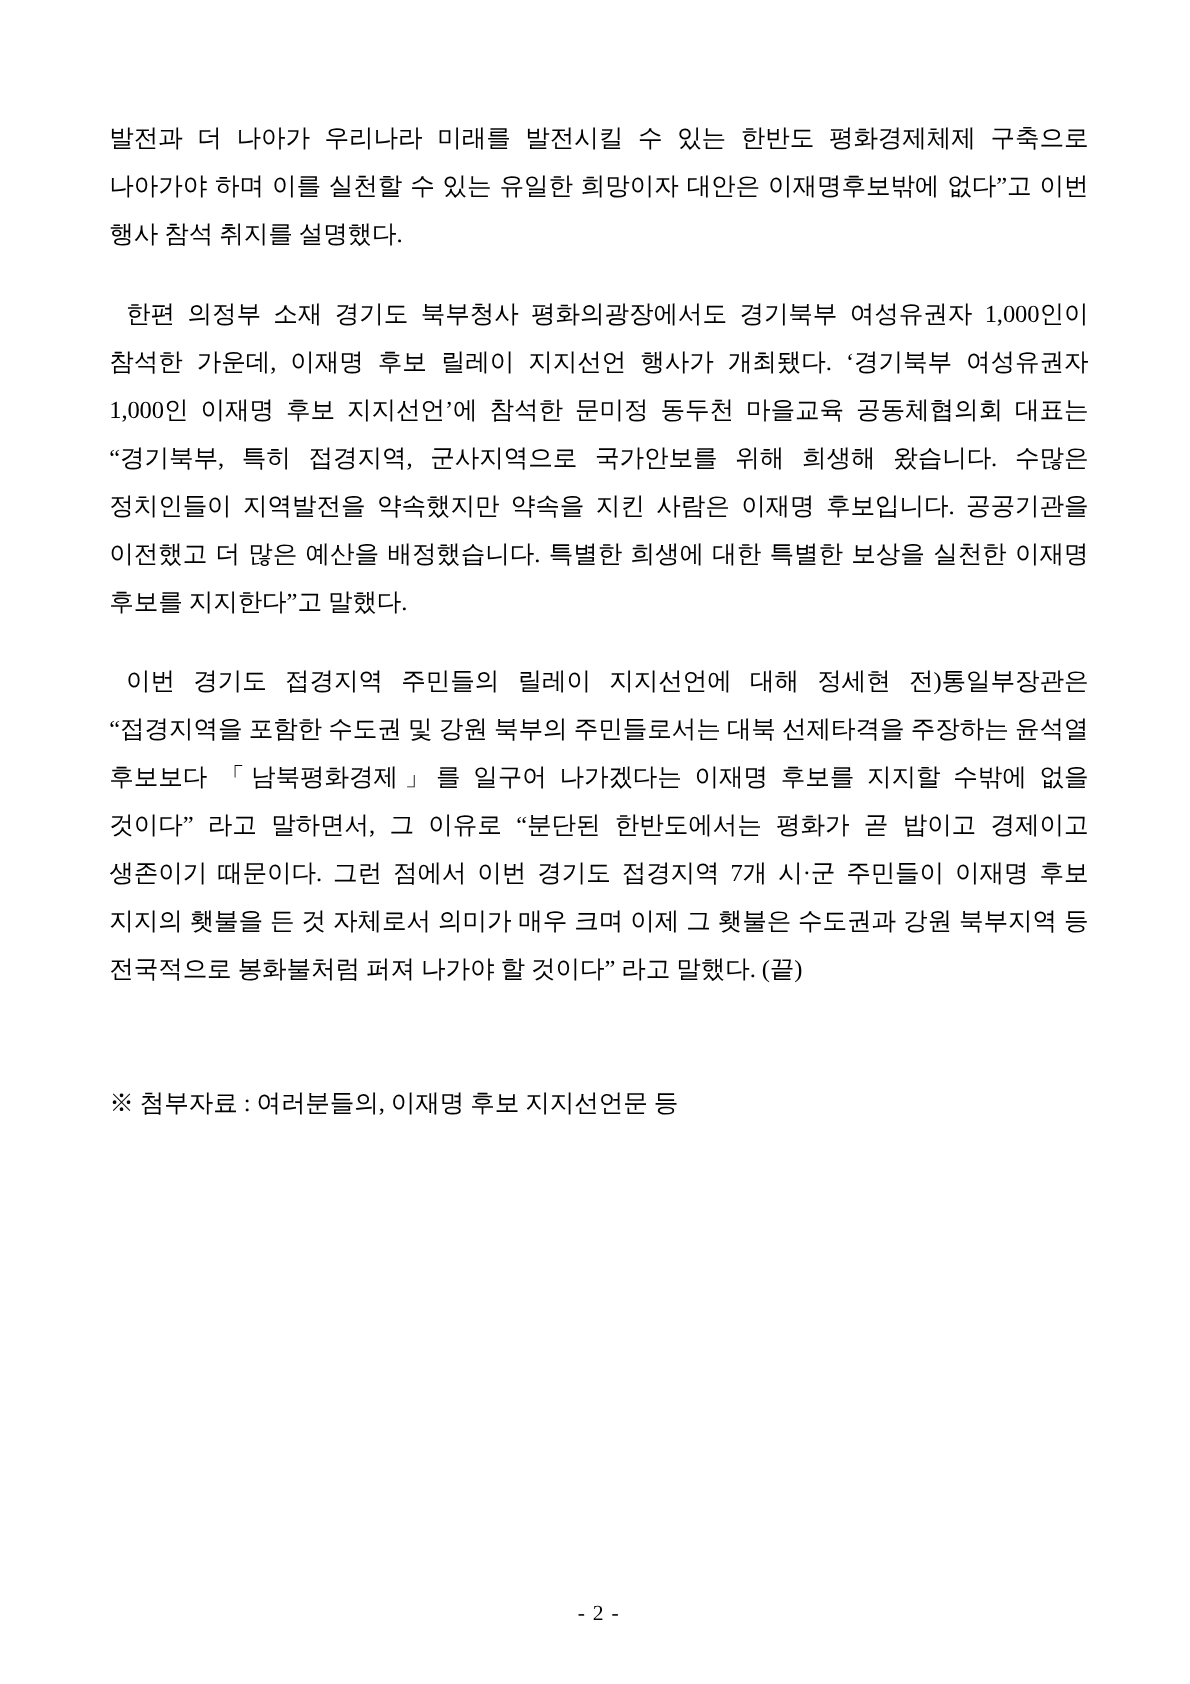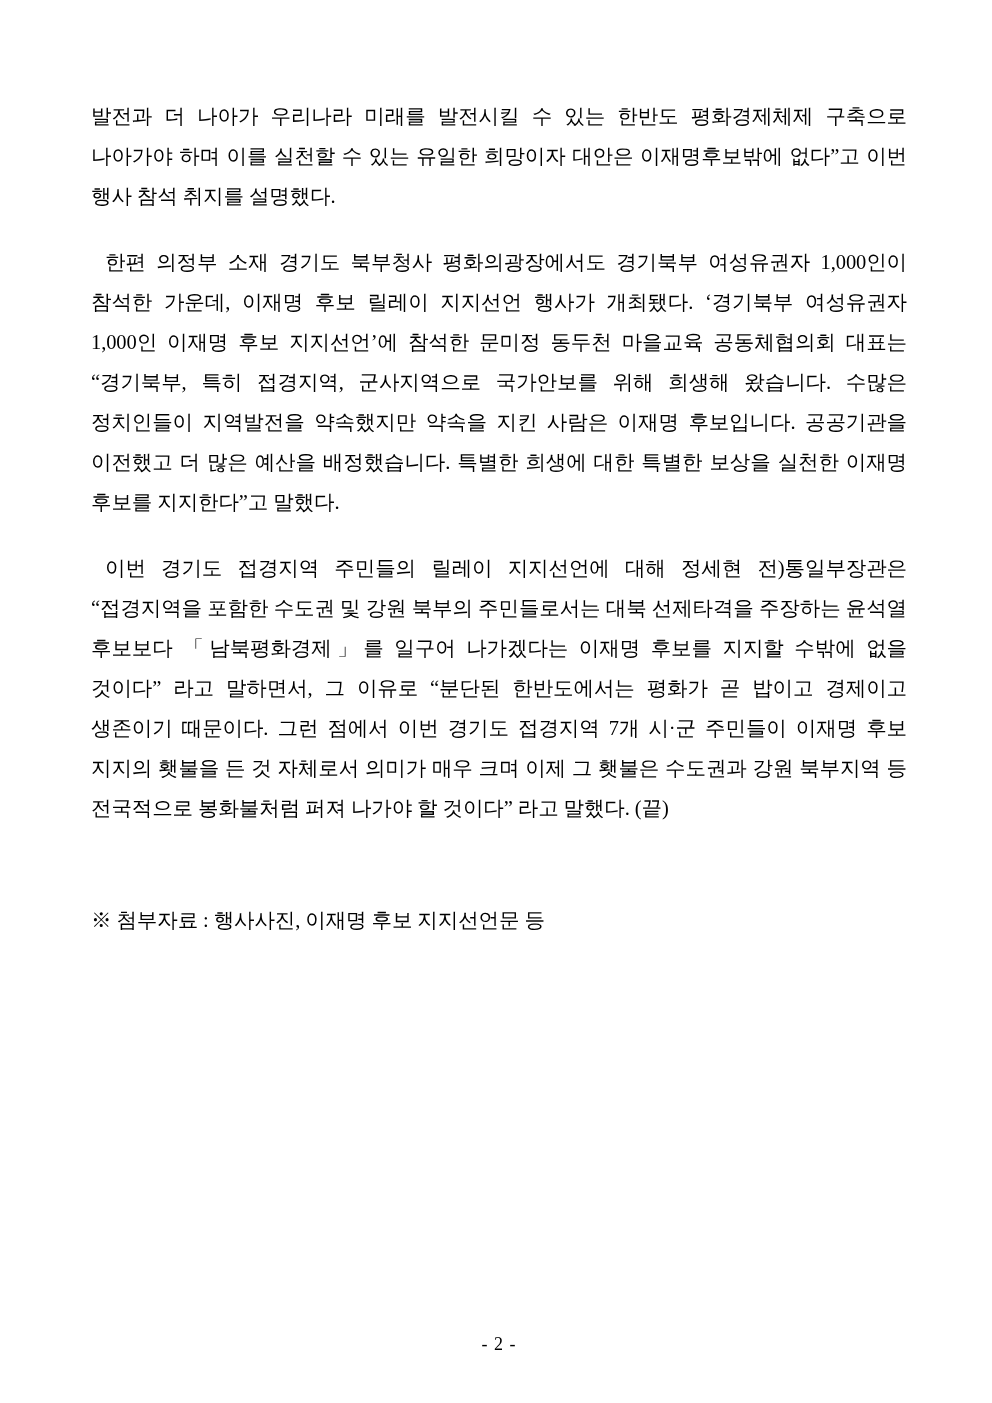--- a/index.html
+++ b/index.html
@@ -58,15 +58,15 @@
 </style>
 </head>
 <body>
 
 <div class="page">
   <div class="body-text">
     <p class="para">발전과 더 나아가 우리나라 미래를 발전시킬 수 있는 한반도 평화경제체제 구축으로 나아가야 하며 이를 실천할 수 있는 유일한 희망이자 대안은 이재명후보밖에 없다”고 이번 행사 참석 취지를 설명했다.</p>
     <p class="para indent">한편 의정부 소재 경기도 북부청사 평화의광장에서도 경기북부 여성유권자 1,000인이 참석한 가운데, 이재명 후보 릴레이 지지선언 행사가 개최됐다. ‘경기북부 여성유권자 1,000인 이재명 후보 지지선언’에 참석한 문미정 동두천 마을교육 공동체협의회 대표는 “경기북부, 특히 접경지역, 군사지역으로 국가안보를 위해 희생해 왔습니다. 수많은 정치인들이 지역발전을 약속했지만 약속을 지킨 사람은 이재명 후보입니다. 공공기관을 이전했고 더 많은 예산을 배정했습니다. 특별한 희생에 대한 특별한 보상을 실천한 이재명 후보를 지지한다”고 말했다.</p>
     <p class="para indent">이번 경기도 접경지역 주민들의 릴레이 지지선언에 대해 정세현 전)통일부장관은 “접경지역을 포함한 수도권 및 강원 북부의 주민들로서는 대북 선제타격을 주장하는 윤석열 후보보다 「남북평화경제」를 일구어 나가겠다는 이재명 후보를 지지할 수밖에 없을 것이다” 라고 말하면서, 그 이유로 “분단된 한반도에서는 평화가 곧 밥이고 경제이고 생존이기 때문이다. 그런 점에서 이번 경기도 접경지역 7개 시·군 주민들이 이재명 후보 지지의 횃불을 든 것 자체로서 의미가 매우 크며 이제 그 횃불은 수도권과 강원 북부지역 등 전국적으로 봉화불처럼 퍼져 나가야 할 것이다” 라고 말했다. (끝)</p>
   </div>
-  <div class="attachment">※ 첨부자료 : 행사사진, 이재명 후보 지지선언문 등</div>
+  <div class="attachment">※ 첨부자료 : 여러분들의, 이재명 후보 지지선언문 등</div>
   <div class="page-number">- 2 -</div>
 </div>
 
 </body></html>

